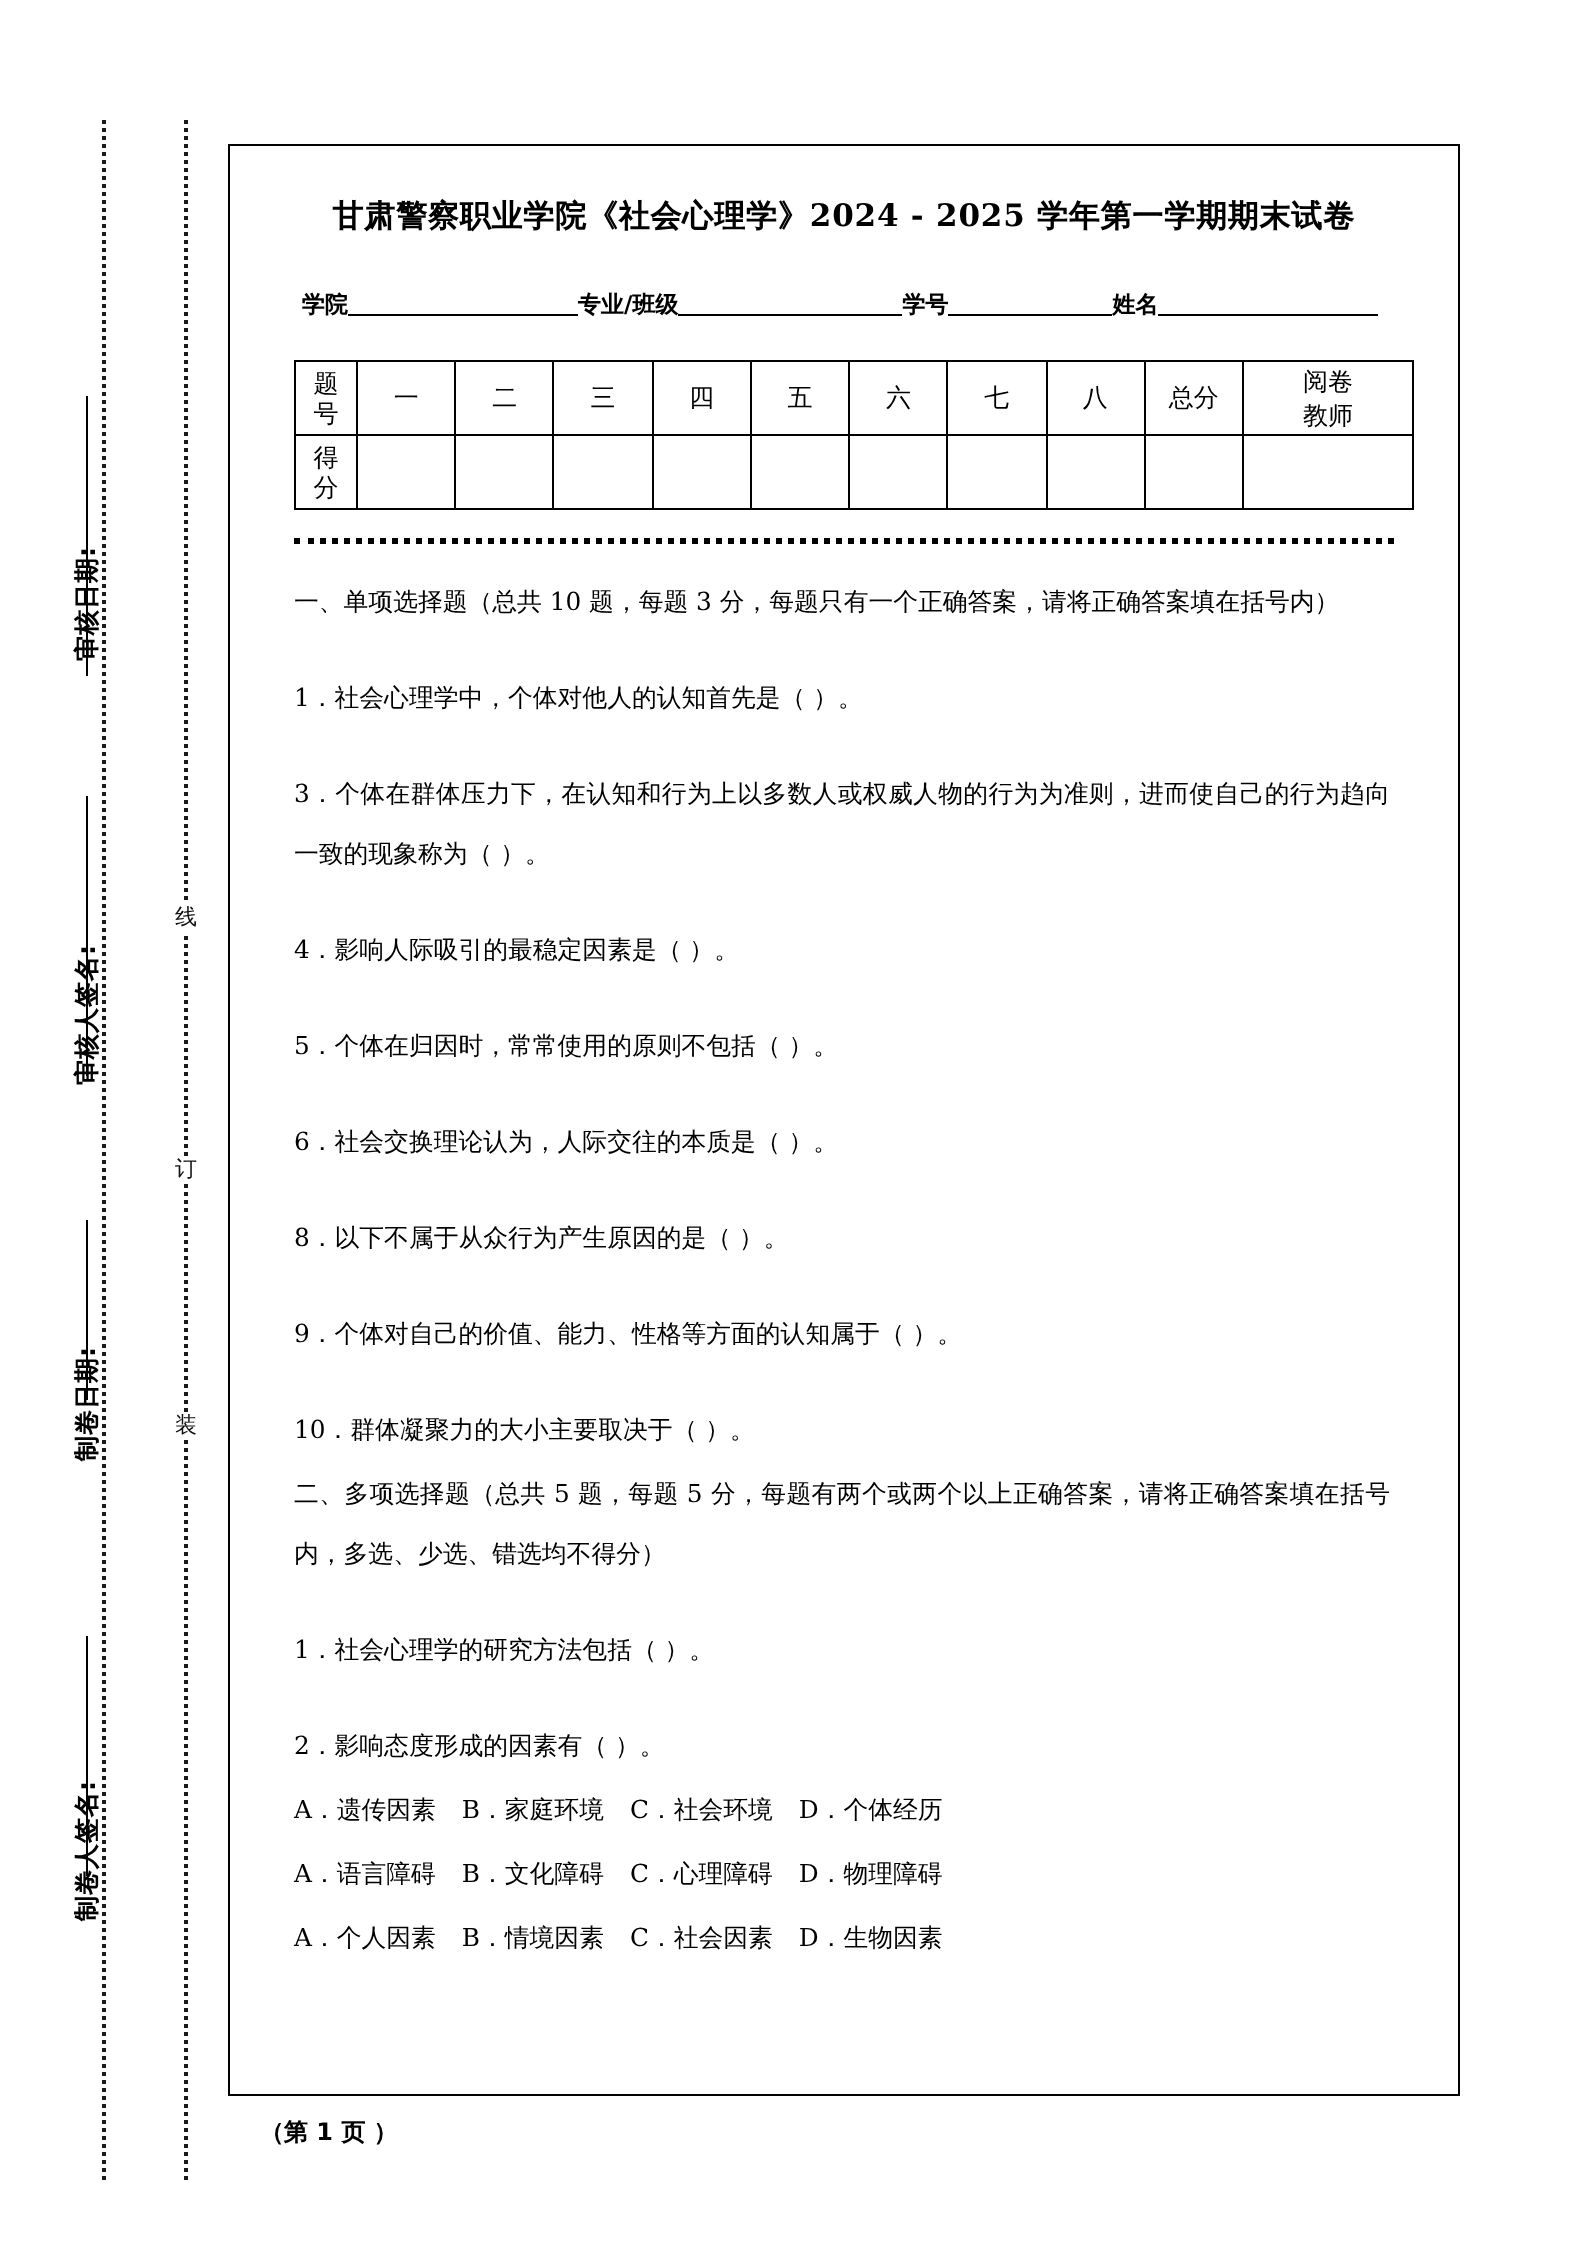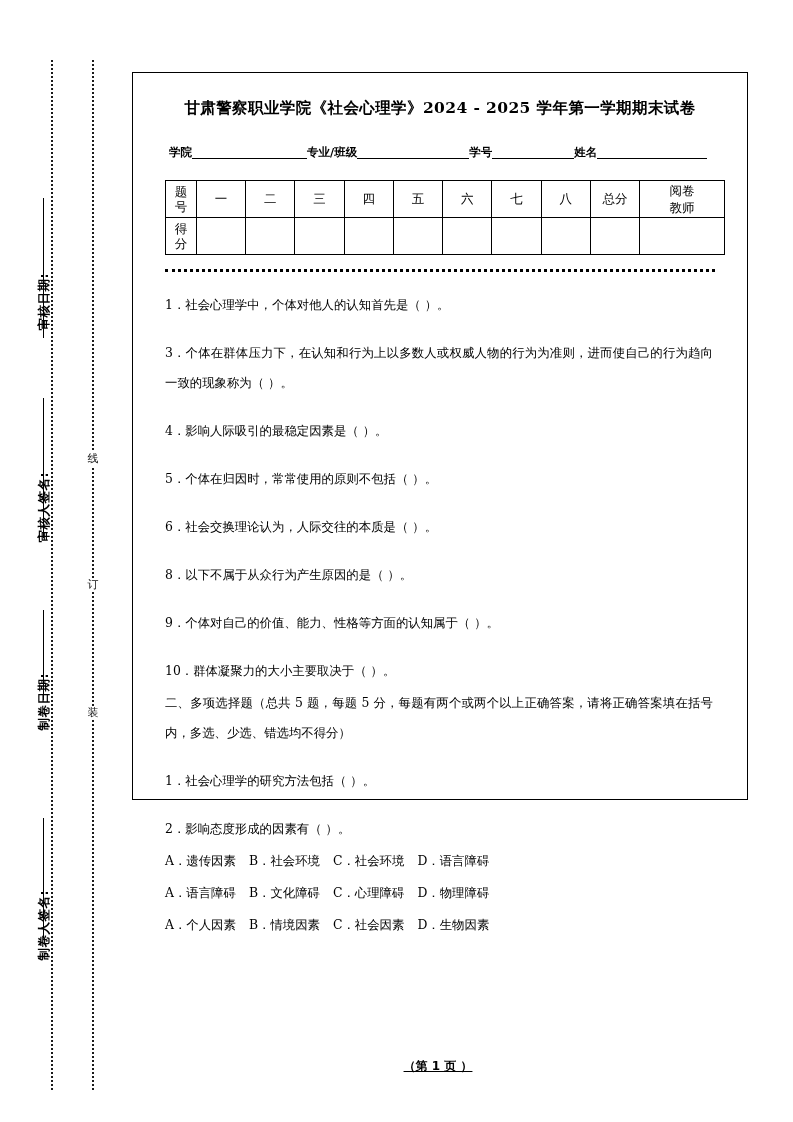--- a/index.html
+++ b/index.html
@@ -68,24 +68,24 @@
   .side-rule {
     position: absolute;
     left: 43px;
     width: 0;
     border-left: 1px solid #000;
   }
 
   
   #exam-frame {
     position: absolute;
-    left: 132px;
+    left: 114px;
     top: 72px;
     width: 616px;
-    height: 728px;
+    height: 976px;
     border: 1.3px solid #000;
     box-sizing: border-box;
     padding: 18px 18px 16px 18px;
   }
 
   #paper-title {
     font-size: 15.5px;
     font-weight: bold;
     line-height: 30px;
     text-align: center;
@@ -94,21 +94,21 @@
     margin: 2px 6px 0 6px;
   }
 
   #student-info-row {
     display: flex;
     align-items: flex-end;
     margin: 22px 14px 0 18px;
     font-size: 11.5px;
     font-family: "DejaVu Serif", "Liberation Serif", serif;
   }
-  .info-field { display: flex; align-items: center; }
+  .info-field { display: flex; align-items: flex-start; }
   .info-label { white-space: nowrap; font-weight: bold; font-size: 11.5px; }
   .info-blank {
     border-bottom: 1px solid #000;
     height: 12px;
   }
   #blank-college { width: 115px; }
   #blank-major   { width: 112px; }
   #blank-sid     { width: 82px; }
   #blank-name    { width: 110px; }
 
@@ -168,25 +168,24 @@
     white-space: nowrap;
   }
   .opt { margin-right: 13px; }
 
   
   #page-footer {
     position: absolute;
     left: 130px;
     top: 1058px;
     width: 616px;
-    text-align: center;
+    text-align: left;
     font-size: 12px;
     font-weight: bold;
     font-family: "DejaVu Sans", "Liberation Sans", sans-serif;
-    text-decoration: underline;
   }
 </style>
 </head>
 <body>
 
 <div id="binding-sidebar">
 
   <div id="dash-line-inner" class="dash-line"></div>
   <div id="dash-line-outer" class="dash-line"></div>
 
@@ -275,36 +274,37 @@
         <td></td>
         <td class="teacher"></td>
       </tr>
     </tbody>
   </table>
 
   <div id="section-separator"></div>
 
   <div id="questions">
 
+    <div class="section-head">一、单项选择题（总共 10 题，每题 3 分，每题只有一个正确答案，请将正确答案填在括号内）</div>
     <div class="question">1．社会心理学中，个体对他人的认知首先是（    ）。</div>
     <div class="question">3．个体在群体压力下，在认知和行为上以多数人或权威人物的行为为准则，进而使自己的行为趋向一致的现象称为（    ）。</div>
     <div class="question">4．影响人际吸引的最稳定因素是（    ）。</div>
     <div class="question">5．个体在归因时，常常使用的原则不包括（    ）。</div>
     <div class="question">6．社会交换理论认为，人际交往的本质是（    ）。</div>
     <div class="question">8．以下不属于从众行为产生原因的是（    ）。</div>
     <div class="question">9．个体对自己的价值、能力、性格等方面的认知属于（    ）。</div>
     <div class="question">10．群体凝聚力的大小主要取决于（    ）。</div>
 
     <div class="section-head">二、多项选择题（总共 5 题，每题 5 分，每题有两个或两个以上正确答案，请将正确答案填在括号内，多选、少选、错选均不得分）</div>
 
     <div class="question">1．社会心理学的研究方法包括（    ）。</div>
 
     <div class="question">2．影响态度形成的因素有（    ）。</div>
     <div class="options">
-      <span class="opt">A．遗传因素</span><span class="opt">B．社会环境</span><span class="opt">C．社会环境</span><span class="opt">D．语言障碍</span>
+      <span class="opt">A．遗传因素</span><span class="opt">B．家庭环境</span><span class="opt">C．社会环境</span><span class="opt">D．个体经历</span>
     </div>
 
     <div class="options">
       <span class="opt">A．语言障碍</span><span class="opt">B．文化障碍</span><span class="opt">C．心理障碍</span><span class="opt">D．物理障碍</span>
     </div>
 
     <div class="options">
       <span class="opt">A．个人因素</span><span class="opt">B．情境因素</span><span class="opt">C．社会因素</span><span class="opt">D．生物因素</span>
     </div>
 

